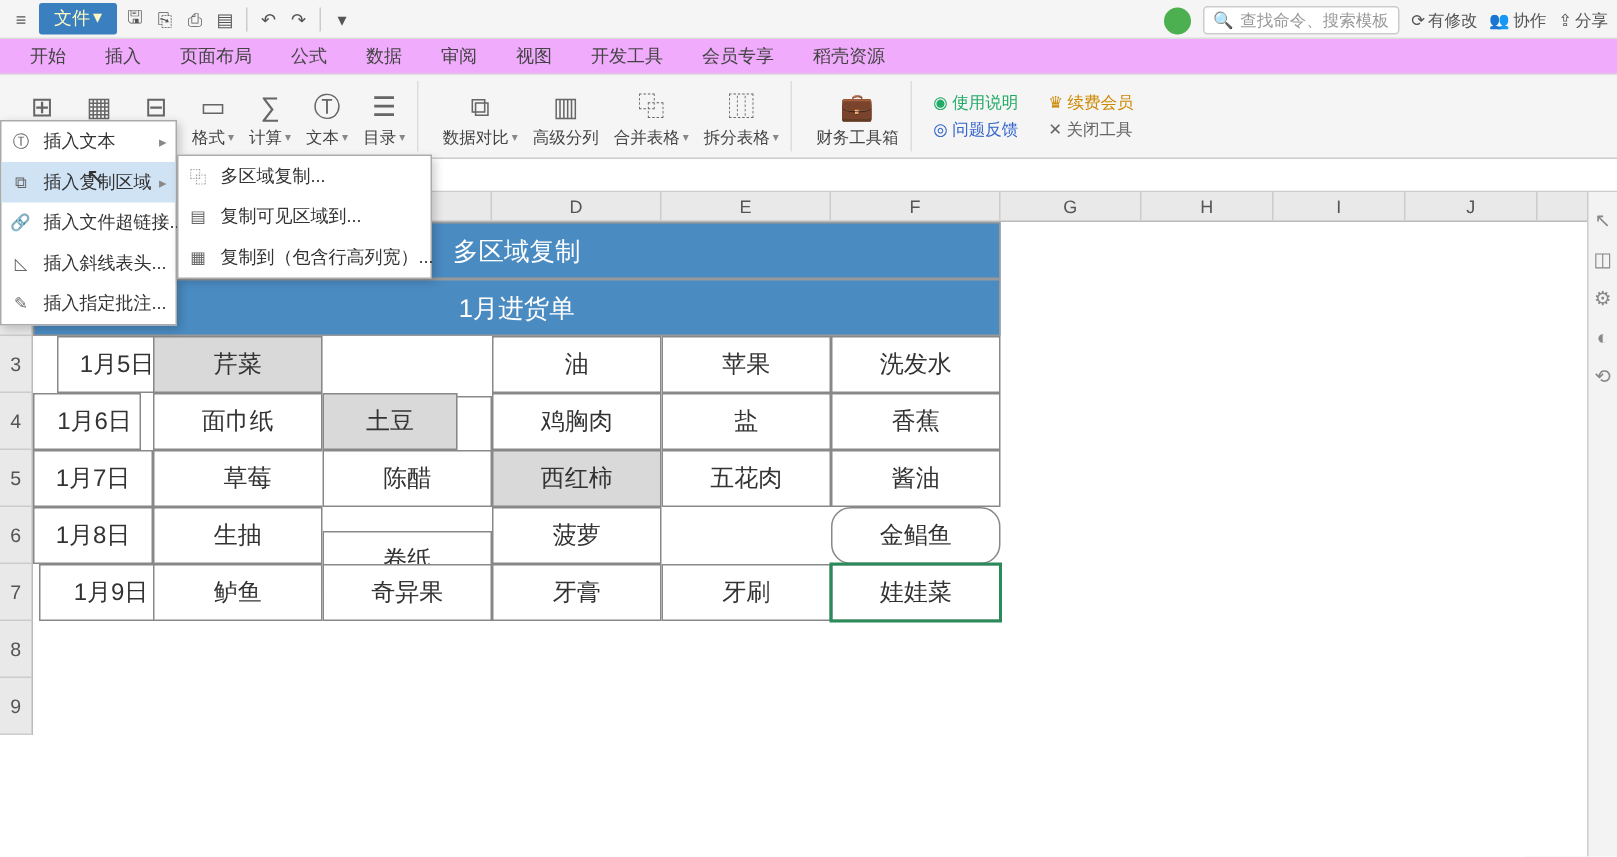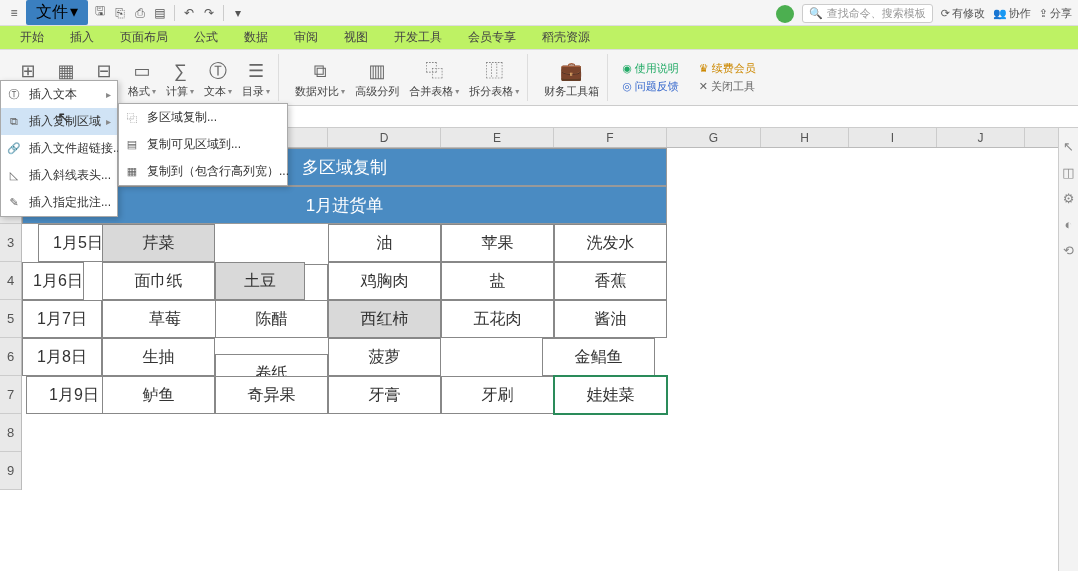--- a/index.html
+++ b/index.html
@@ -1,21 +1,21 @@
 <!DOCTYPE html>
 <html><head>
 <meta charset="utf-8">
 <style>
 *{box-sizing:border-box;margin:0;padding:0;font-family:"Microsoft YaHei",Arial,sans-serif}
 body{background:#f0f0f0;width:1078px;height:571px;overflow:hidden;position:relative;font-size:12px;color:#333}
 .titlebar{height:26px;background:#f5f5f5;display:flex;align-items:center;padding:0 6px;border-bottom:1px solid #ddd;gap:4px}
 .titlebar .qat-ic{width:16px;height:16px;display:flex;align-items:center;justify-content:center;color:#555;cursor:pointer}
 .titlebar .sep{width:1px;height:16px;background:#ccc;margin:0 2px}
-.file-btn{background:#3a7fc0;color:#000000;padding:2px 10px;border-radius:2px;font-size:16px;display:flex;align-items:flex-start;gap:2px}
-.tabs-row{height:24px;background:#bef264;display:flex;align-items:center;padding-left:8px;gap:2px;border-bottom:1px solid #ddd}
+.file-btn{background:#3a7fc0;color:#fef9c3;padding:2px 10px;border-radius:2px;font-size:12px;display:flex;align-items:flex-start;gap:2px}
+.tabs-row{height:24px;background:#f0abfc;display:flex;align-items:center;padding-left:8px;gap:2px;border-bottom:1px solid #ddd}
 .tab{padding:3px 12px;font-size:12px;color:#444;cursor:pointer}
 .top-right{position:absolute;right:6px;top:4px;display:flex;align-items:center;gap:8px;font-size:11px;color:#555}
 .top-right .avatar{width:18px;height:18px;border-radius:50%;background:#4caf50}
 .search-box{border:1px solid #ccc;border-radius:3px;padding:1px 6px;background:#fff;min-width:120px;color:#999;display:flex;align-items:center;gap:4px}
 .status-ic{display:flex;align-items:center;gap:2px}
 .ribbon{height:56px;background:#f5f5f5;display:flex;align-items:center;padding:4px 6px;border-bottom:1px solid #ccc;gap:8px}
 .rib-grp{display:flex;align-items:flex-end;gap:6px;padding:0 6px;border-right:1px solid #ddd;height:100%}
 .rib-btn{display:flex;flex-direction:column;align-items:center;justify-content:flex-end;font-size:11px;color:#444;cursor:pointer;min-width:32px;height:100%;padding:2px}
 .rib-btn .ic{height:26px;display:flex;align-items:center;justify-content:center;font-size:18px;color:#666}
 .rib-btn .lbl{display:flex;align-items:center;gap:1px}
@@ -183,37 +183,37 @@
     </div>
   <div class="cells" id="cells">
       <div class="merged-title" style="left: 0px; top: 0px; width: 645px; height: 38px;">多区域复制</div>
       <div class="merged-title" style="left: 0px; top: 38px; width: 645px; height: 38px;">1月进货单</div>
       <div class="data-cell" style="left: 16px; top: 76px; width: 80px; height: 38px;">1月5日</div>
       <div class="data-cell hl" style="left: 80px; top: 76px; width: 113px; height: 38px;">芹菜</div>
       <div class="data-cell" style="left: 193px; top: 76px; width: 113px; height: 38px; margin-top: 40px;">牛排</div>
       <div class="data-cell" style="left: 306px; top: 76px; width: 113px; height: 38px;">油</div>
       <div class="data-cell" style="left: 419px; top: 76px; width: 113px; height: 38px;">苹果</div>
       <div class="data-cell" style="left: 532px; top: 76px; width: 113px; height: 38px;">洗发水</div>
-      <div class="data-cell" style="left: 0px; top: 114px; width: 62px; height: 38px; padding-left: 10px;">1月6日</div>
+      <div class="data-cell" style="left: 0px; top: 114px; width: 72px; height: 38px; padding-left: 10px;">1月6日</div>
       <div class="data-cell" style="left: 80px; top: 114px; width: 113px; height: 38px;">面巾纸</div>
       <div class="data-cell hl" style="left: 193px; top: 114px; width: 90px; height: 38px;">土豆</div>
       <div class="data-cell" style="left: 306px; top: 114px; width: 113px; height: 38px;">鸡胸肉</div>
       <div class="data-cell" style="left: 419px; top: 114px; width: 113px; height: 38px;">盐</div>
       <div class="data-cell" style="left: 532px; top: 114px; width: 113px; height: 38px;">香蕉</div>
       <div class="data-cell" style="left: 0px; top: 152px; width: 80px; height: 38px;">1月7日</div>
       <div class="data-cell" style="left: 80px; top: 152px; width: 126px; height: 38px;">草莓</div>
       <div class="data-cell" style="left: 193px; top: 152px; width: 113px; height: 38px;">陈醋</div>
       <div class="data-cell hl" style="left: 306px; top: 152px; width: 113px; height: 38px;">西红柿</div>
       <div class="data-cell" style="left: 419px; top: 152px; width: 113px; height: 38px;">五花肉</div>
       <div class="data-cell" style="left: 532px; top: 152px; width: 113px; height: 38px;">酱油</div>
       <div class="data-cell" style="left: 0px; top: 190px; width: 80px; height: 38px;">1月8日</div>
       <div class="data-cell" style="left: 80px; top: 190px; width: 113px; height: 38px;">生抽</div>
       <div class="data-cell" style="left: 193px; top: 206px; width: 113px; height: 38px;">卷纸</div>
       <div class="data-cell" style="left: 306px; top: 190px; width: 113px; height: 38px;">菠萝</div>
-      <div class="data-cell" style="left: 520px; top: 190px; width: 113px; height: 38px;">金鲳鱼</div>
+      <div class="data-cell" style="left: 532px; top: 190px; width: 113px; height: 38px; border-radius: 13px;">金鲳鱼</div>
       <div class="data-cell" style="left: 4px; top: 228px; width: 96px; height: 38px;">1月9日</div>
       <div class="data-cell" style="left: 80px; top: 228px; width: 113px; height: 38px;">鲈鱼</div>
       <div class="data-cell" style="left: 193px; top: 228px; width: 113px; height: 38px;">奇异果</div>
       <div class="data-cell" style="left: 306px; top: 228px; width: 113px; height: 38px;">牙膏</div>
       <div class="data-cell" style="left: 419px; top: 228px; width: 113px; height: 38px;">牙刷</div>
       <div class="data-cell sel" style="left: 532px; top: 228px; width: 113px; height: 38px;">娃娃菜</div>
     </div>
 </div>
 
 <div class="side-panel">

